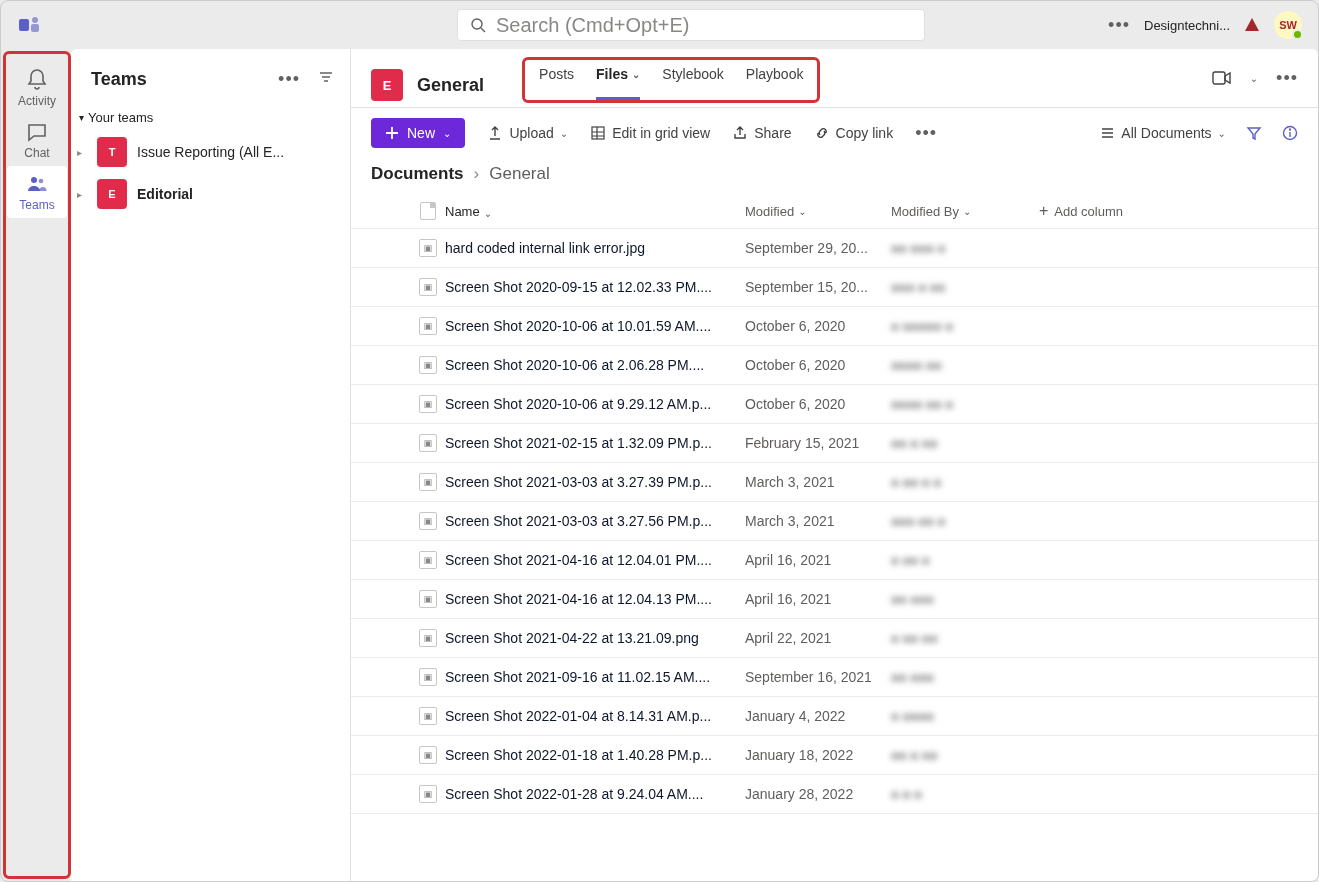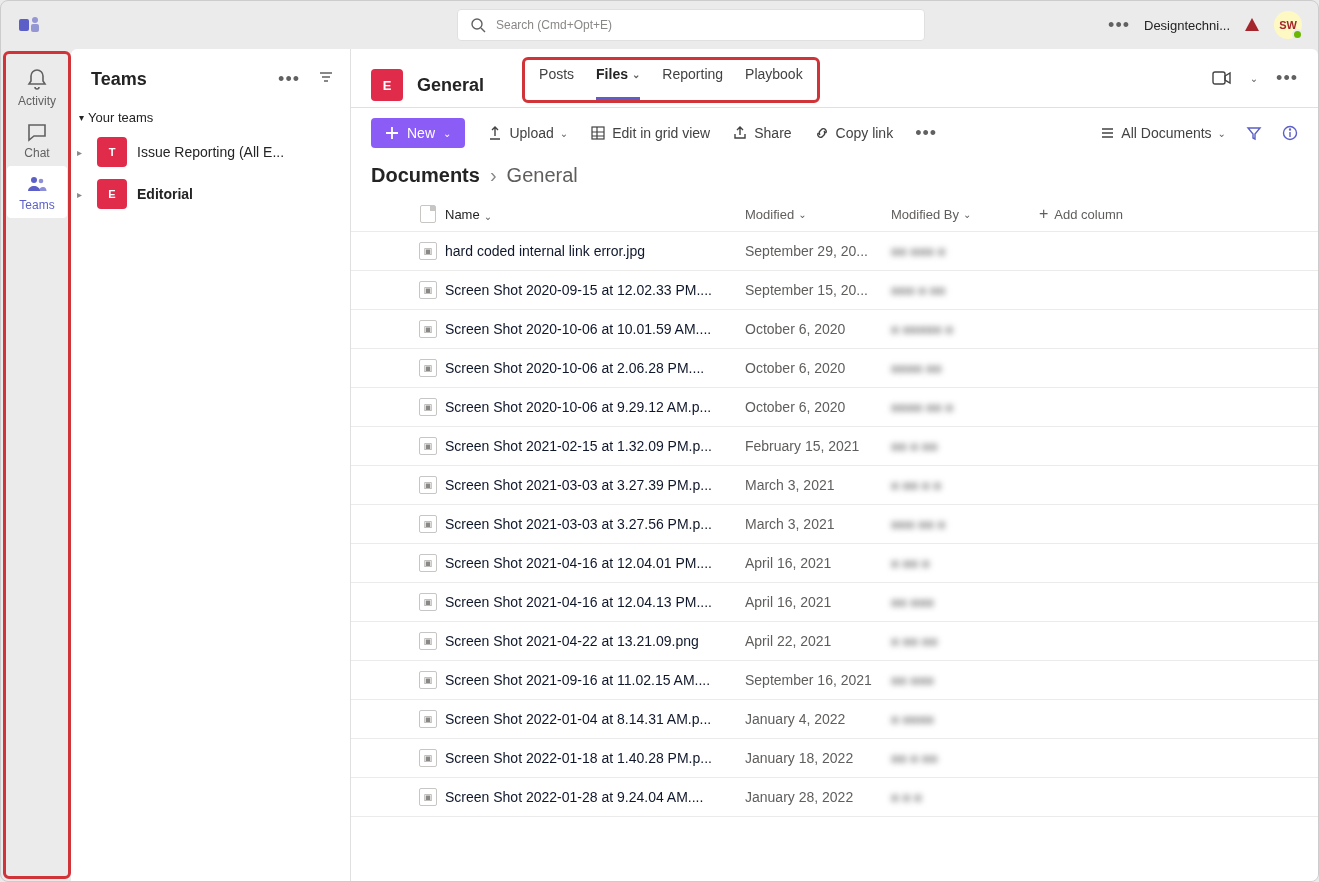--- a/index.html
+++ b/index.html
@@ -1,21 +1,21 @@
 <!DOCTYPE html>
 <html><head>
 <meta charset="utf-8">
 <style>
 * { margin: 0; padding: 0; box-sizing: border-box; font-family: -apple-system, BlinkMacSystemFont, "Segoe UI", sans-serif; }
 body { background: #ebebeb; width: 1319px; height: 882px; overflow: hidden; border: 1px solid #ccc; border-radius: 8px; }
 .topbar { height: 48px; display: flex; align-items: center; padding: 0 16px; gap: 16px; }
 .app-logo { width: 24px; height: 24px; color: #5b5fc7; }
 .search-wrap { flex: 0 0 auto; margin-left: 400px; }
 .search-box { width: 468px; height: 32px; background: #fff; border: 1px solid #e0e0e0; border-radius: 4px; display: flex; align-items: center; padding: 0 12px; gap: 10px; color: #616161; }
-.search-box input { border: none; outline: none; flex: 1; font-size: 12px; color: #242424; }
+.search-box input { border: none; outline: none; flex: 1; font-size: 20px; color: #242424; }
 .search-box input::placeholder { color: #8a8886; }
 .topbar-right { margin-left: auto; display: flex; align-items: center; gap: 14px; }
 .ellipsis { color: #616161; font-size: 18px; cursor: pointer; letter-spacing:1px; }
 .org-name { font-size: 13px; color: #242424; }
 .warn-icon { color: #a4262c; }
 .avatar-sw { width: 28px; height: 28px; border-radius: 50%; background: #fef9c3; color: #a4262c; font-size: 11px; font-weight: 600; display:flex; align-items:center; justify-content:center; position:relative; }
 .presence { position:absolute; bottom:-1px; right:-1px; width:11px; height:11px; border-radius:50%; background:#6bb700; border:2px solid #ebebeb; }
 
 .main-layout { display:flex; height: calc(100% - 48px); }
 
@@ -40,25 +40,25 @@
 .channel-header { display:flex; align-items:center; padding: 14px 20px 0 20px; gap:14px; border-bottom:1px solid #e0e0e0; position:relative; }
 .channel-badge { width:32px; height:32px; border-radius:4px; background:#e02b4a; color:#fff; font-size:13px; font-weight:700; display:flex; align-items:center; justify-content:center; }
 .channel-name { font-size:18px; font-weight:700; color:#242424; margin-right:8px; }
 .tabs { display:flex; gap:22px; margin-left:16px; border:3px solid #d13438; border-radius:6px; padding: 6px 14px 18px 14px; margin-bottom:-2px; position:relative; top:-6px;}
 .tab { font-size:14px; color:#424242; cursor:pointer; position:relative; display:flex; align-items:center; gap:4px; }
 .tab.active { font-weight:700; color:#242424; }
 .tab.active::after { content:""; position:absolute; left:0; right:0; bottom:-18px; height:3px; background:#5b5fc7; }
 .header-right { margin-left:auto; display:flex; align-items:center; gap:18px; color:#424242; padding-bottom:14px; }
 
 .toolbar { display:flex; align-items:center; padding: 10px 20px; gap:22px; font-size:14px; color:#242424; }
-.btn-new { background:#8b5cf6; color:#fff; border:none; border-radius:4px; padding:7px 14px; font-size:14px; display:flex; align-items:center; gap:8px; cursor:pointer; }
+.btn-new { background:#6d28d9; color:#fff; border:none; border-radius:4px; padding:7px 14px; font-size:14px; display:flex; align-items:center; gap:8px; cursor:pointer; }
 .tb-item { display:flex; align-items:center; gap:6px; cursor:pointer; color:#424242; }
 .tb-right { margin-left:auto; display:flex; align-items:center; gap:20px; }
 
-.breadcrumb { padding: 6px 20px 10px 20px; display:flex; align-items:center; gap:10px; font-size:20px; color:#242424; }
+.breadcrumb { padding: 6px 20px 10px 20px; display:flex; align-items:center; gap:10px; font-size:17px; color:#242424; }
 .breadcrumb .sep { color:#8a8886; }
 .breadcrumb .curr { color:#605e5c; }
 
 .table { flex:1; overflow:auto; }
 .thead { display:flex; align-items:center; padding: 8px 20px; font-size:13px; color:#242424; border-bottom:1px solid #edebe9; }
 .col-sel { width:40px; }
 .col-icon { width:34px; display:flex; justify-content:center; }
 .col-name { flex: 0 0 300px; display:flex; align-items:flex-end; gap:4px; }
 .col-mod { flex: 0 0 146px; display:flex; align-items:center; gap:4px; color:#605e5c;}
 .col-by { flex: 0 0 148px; display:flex; align-items:center; gap:4px; color:#605e5c;}
@@ -166,21 +166,21 @@
       <span class="channel-name">General</span>
       <div class="tabs" id="tabs">
           <div class="tab">
             <span>Posts</span>
           </div>
           <div class="tab active">
             <span>Files</span>
             <span class="chev">⌄</span>
           </div>
           <div class="tab">
-            <span>Reporting</span>
+            <span>Stylebook</span>
           </div>
           <div class="tab">
             <span>Playbook</span>
           </div>
         </div>
       <div class="header-right">
         <svg width="20" height="16" viewBox="0 0 20 16" fill="none" stroke="#424242" stroke-width="1.4">
             <rect x="1" y="2" width="12" height="12" rx="2"></rect>
             <path d="M13 6l5-3v10l-5-3z"></path>
           </svg>

